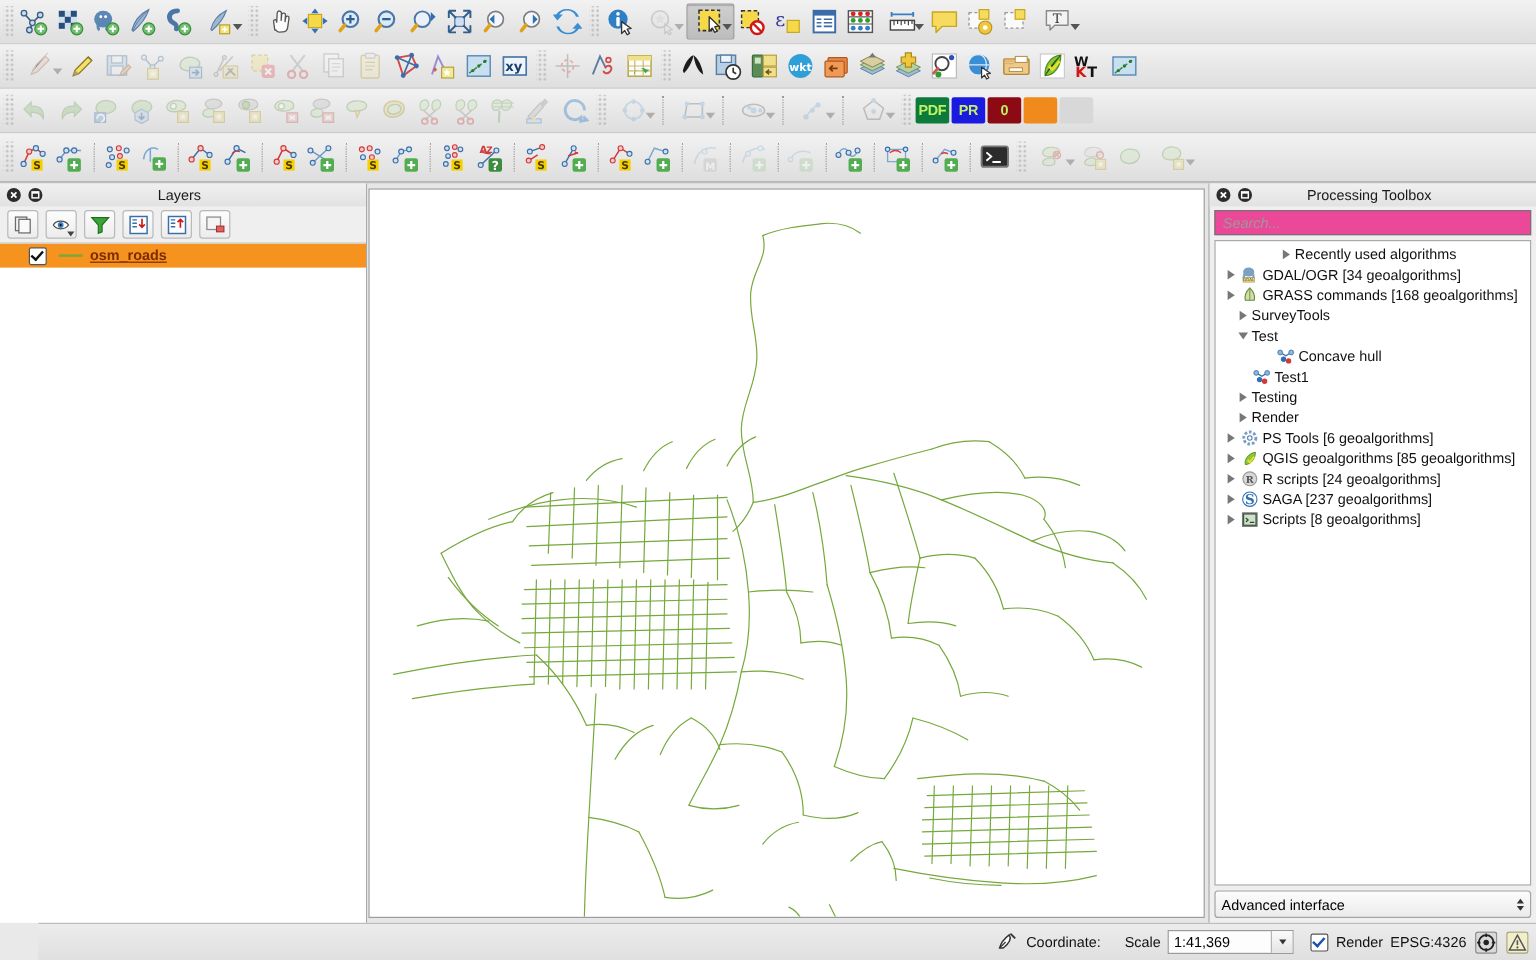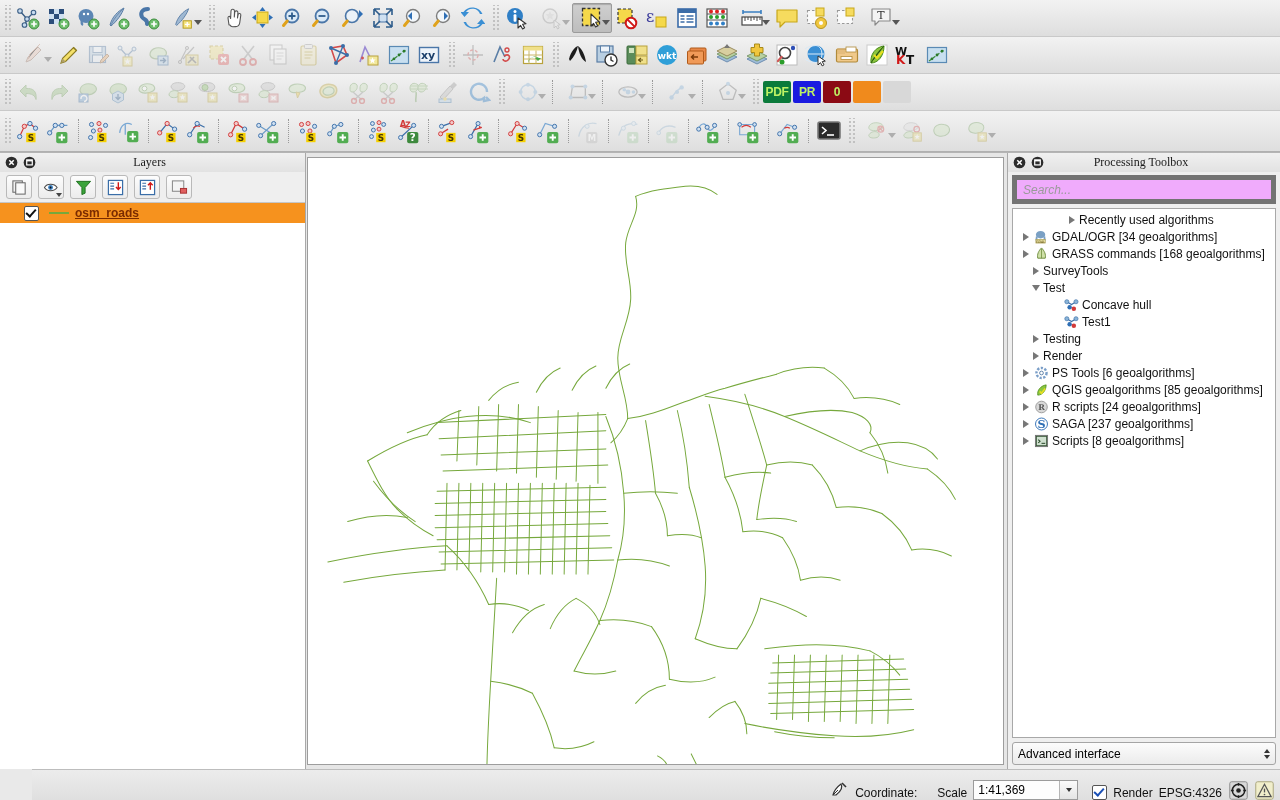--- a/index.html
+++ b/index.html
@@ -126,21 +126,20 @@
     background: #efefef;
     min-height: 0;
   }
   .panel-title {
     height: 19px;
     display: flex;
     align-items: center;
     background: linear-gradient(to bottom,#f0f0f0,#e2e2e2);
     position: relative;
     flex: 0 0 auto;
-    font-family: Liberation Serif, serif;
   }
   .panel-title .ttl {
     flex: 1 1 auto;
     text-align: center;
     font-size: 12px;
     color: #1a1a1a;
   }
   .pt-btn {
     width: 14px; height: 14px;
     margin-left: 4px;
@@ -241,22 +240,22 @@
   #processing-panel {
     width: 272px;
     flex: 0 0 auto;
     border-left: 1px solid #a9a9a9;
     background: #efefef;
     padding-bottom: 0;
   }
   .search-box {
     margin: 3px 4px 2px 4px;
     height: 19px;
-    border: 5px solid #737373;
-    background: #f0abfc;
+    border: 1px solid #737373;
+    background: #ec4899;
     display: flex;
     padding: 0 4px;
     flex: 0 0 auto;
   }
   .search-box input {
     border: none;
     outline: none;
     width: 100%;
     font-size: 12px;
     font-family: "Liberation Sans", sans-serif;
@@ -329,21 +328,21 @@
     border-right:3.5px solid transparent;
   }
   .spin i.up { border-bottom:4px solid #333; }
   .spin i.dn { border-top:4px solid #333; }
 
   
   .statusbar {
     height: 30px;
     flex: 0 0 auto;
     display: flex;
-    align-items: flex-end;
+    align-items: center;
     background: linear-gradient(to bottom,#ececec,#dfdfdf);
     border-top: 1px solid #bdbdbd;
     padding-left: 6px;
     gap: 6px;
     font-size: 12px;
     margin-left: 32px;
   }
   .sb-spacer { flex: 1 1 auto; }
   .sb-label { color: #111; }
   .coord-field {
@@ -1713,21 +1712,21 @@
               <svg width="15" height="14" viewBox="0 0 16 15">
                 <path d="M3 4 L8 7 L13 4" stroke="#3a6ea8" stroke-width="1.2" fill="none"></path>
                 <circle cx="3" cy="4" r="2.2" fill="#8ab4d8" stroke="#3a6ea8" stroke-width=".7"></circle>
                 <circle cx="12.8" cy="4" r="2.2" fill="#8ab4d8" stroke="#3a6ea8" stroke-width=".7"></circle>
                 <circle cx="6" cy="10" r="2.4" fill="#2f6fb5"></circle>
                 <circle cx="10.5" cy="11.5" r="2.4" fill="#d23a3a"></circle>
               </svg>
             </span>
             <span class="algo-label">Concave hull</span>
           </div>
-          <div class="algo-row" style="padding-left: 36px;">
+          <div class="algo-row" style=" margin-left: 16px;">
             <span class="arrow"></span>
             <span class="algo-icon">
               <svg width="15" height="14" viewBox="0 0 16 15">
                 <path d="M3 4 L8 7 L13 4" stroke="#3a6ea8" stroke-width="1.2" fill="none"></path>
                 <circle cx="3" cy="4" r="2.2" fill="#8ab4d8" stroke="#3a6ea8" stroke-width=".7"></circle>
                 <circle cx="12.8" cy="4" r="2.2" fill="#8ab4d8" stroke="#3a6ea8" stroke-width=".7"></circle>
                 <circle cx="6" cy="10" r="2.4" fill="#2f6fb5"></circle>
                 <circle cx="10.5" cy="11.5" r="2.4" fill="#d23a3a"></circle>
               </svg>
             </span>

